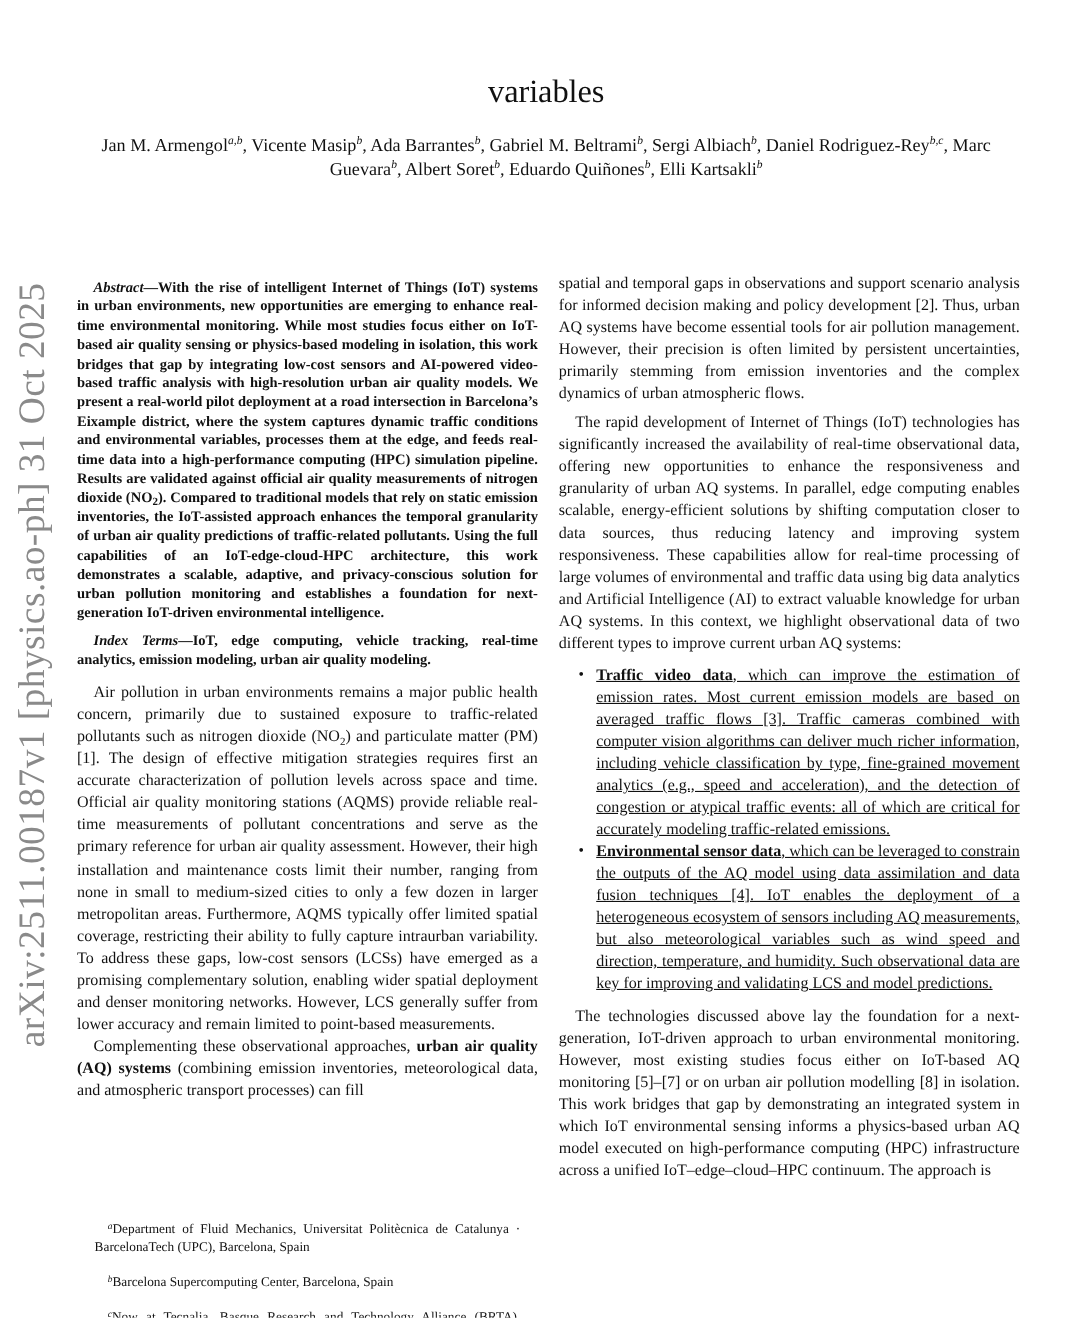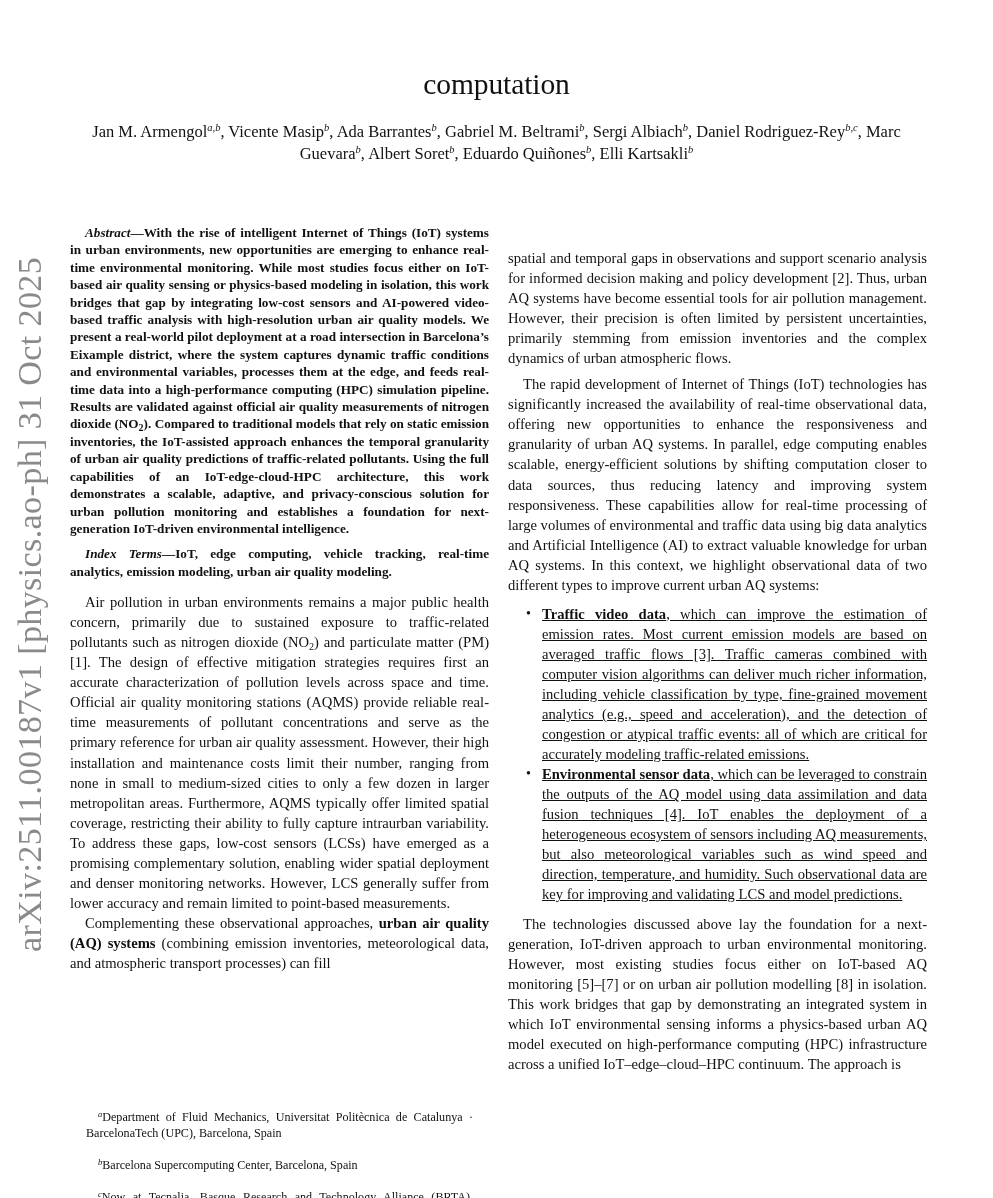--- a/index.html
+++ b/index.html
@@ -19,21 +19,21 @@
   .arxiv-stamp {
     position: absolute; left: 4px; top: 952px; width: 720px; height: 52px;
     transform-origin: 0 0; transform: rotate(-90deg);
     font-size: 34px; color: #8a8a8a; white-space: nowrap; line-height: 52px;
     letter-spacing: 0.4px;
   }
   .col {
     position: absolute; width: 419px; font-size: 14.6px; line-height: 20.05px;
     text-align: justify; hyphens: manual;
   }
-  .col-left { left: 70px; top: 224px; }
+  .col-left { left: 70px; top: 252px; }
   .col-right { left: 508px; top: 248px; }
   .abstract { font-weight: bold; font-size: 13.2px; line-height: 17.4px; text-indent: 15px; margin: 0; }
   .abstract i, .index-terms i { font-weight: bold; font-style: italic; }
   .index-terms { font-weight: bold; font-size: 13.2px; line-height: 17.4px; text-indent: 15px; margin: 8px 0 12px 0; }
   .section-heading {
     text-align: center; font-size: 14.6px; margin: 19px 0 2px 0; letter-spacing: 0.3px;
   }
   .section-heading .sc { font-variant: small-caps; }
   p.body { margin: 0; text-indent: 15px; }
   .bullets { list-style: none; margin: 9px 0 9px 0; padding: 0 0 0 34px; text-decoration: underline; }
@@ -47,21 +47,21 @@
     font-size: 12.1px; line-height: 16px; text-align: justify;
   }
   .footnotes p { margin: 16px; text-indent: 12px; }
   .footnotes sup { font-style: italic; font-size: 8.5px; vertical-align: 4px; line-height: 0; }
 </style>
 </head>
 <body>
 
 <div class="title">
   <br>
-  <span>computation</span>
+  <span>variables</span>
 </div>
 
 <div class="authors">
   <span><span>Jan M. Armengol</span><sup>a,b</sup></span>,
   <span><span>Vicente Masip</span><sup>b</sup></span>,
   <span><span>Ada Barrantes</span><sup>b</sup></span>,
   <span><span>Gabriel M. Beltrami</span><sup>b</sup></span>,
   <span><span>Sergi Albiach</span><sup>b</sup></span>,
   <span><span>Daniel Rodriguez-Rey</span><sup>b,c</sup></span>,
   <span><span>Marc Guevara</span><sup>b</sup></span>,

